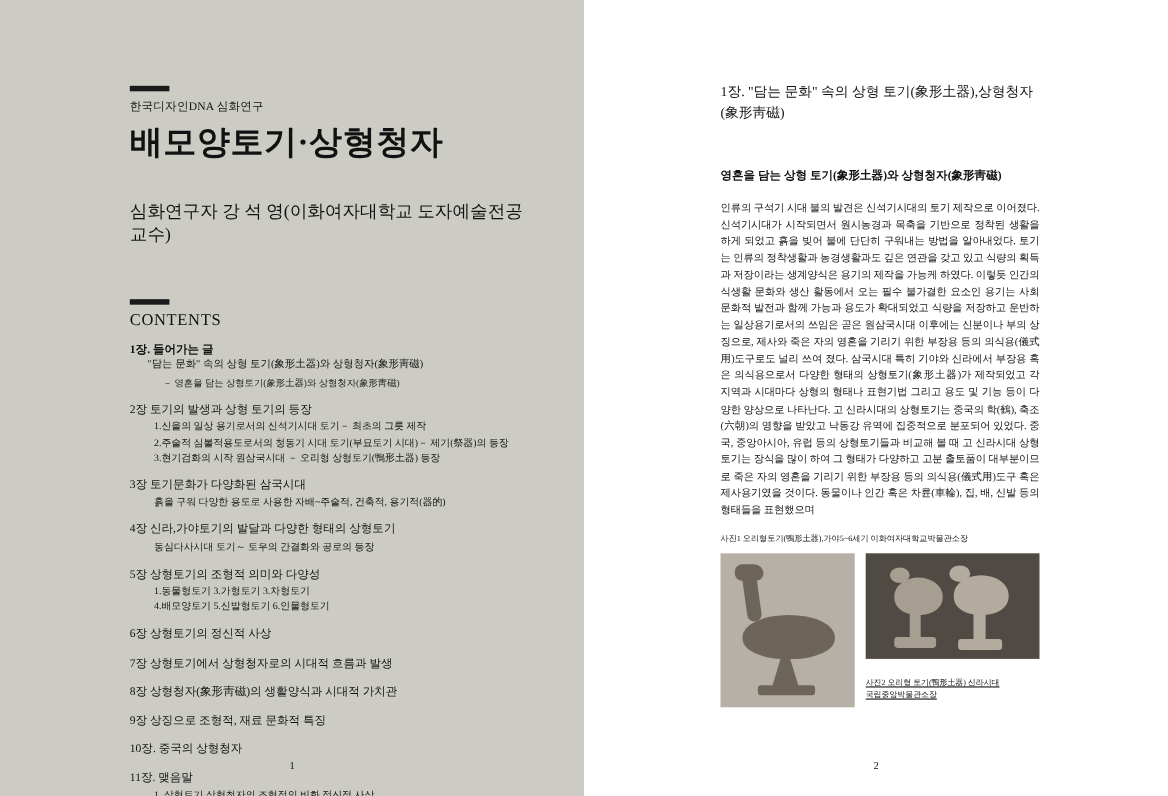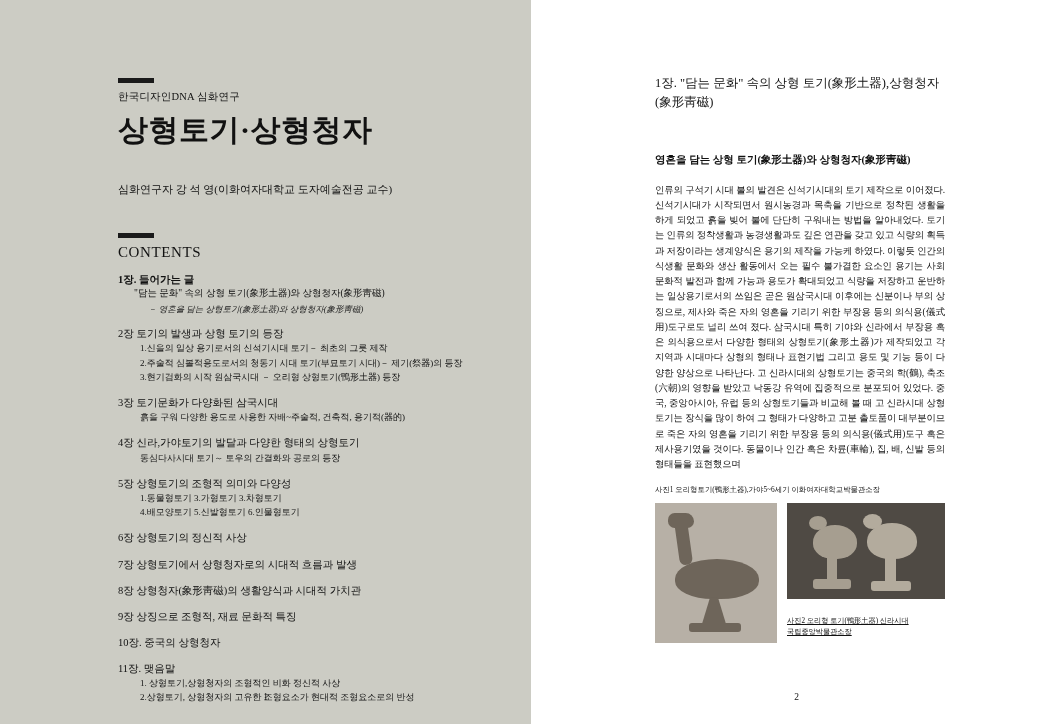--- a/index.html
+++ b/index.html
@@ -46,23 +46,23 @@
   }
   .book-title {
     font-size: 30px;
     font-weight: bold;
     letter-spacing: 0.5px;
     color: #111;
     margin: 0 0 34px 0;
     line-height: 1.15;
   }
   .author-line {
-    font-size: 11px;
-    color: #111;
-    margin-bottom: 36px;
+    font-size: 16px;
+    color: #111;
+    margin-bottom: 48px;
   }
   .rule2 {
     width: 36px;
     height: 5px;
     background: #1a1a1a;
     margin-bottom: 6px;
   }
   .contents-label {
     font-size: 15px;
     letter-spacing: 0.6px;
@@ -83,21 +83,20 @@
   .toc .sub1 {
     margin-left: 16px;
     font-size: 9.5px;
     margin-top: 2px;
   }
   .toc .sub2 {
     margin-left: 30px;
     font-size: 8.5px;
     margin-top: 4px;
     color: #222;
-    font-style: italic;
   }
   .toc .sub3 {
     margin-left: 22px;
     font-size: 9px;
     margin-top: 3px;
   }
   .folio {
     position: absolute;
     bottom: 22px;
     left: 0;
@@ -275,21 +274,21 @@
 </style>
 </head>
 <body>
 
 <div class="spread">
 
   <div class="page-left">
     <div class="left-inner">
       <div class="rule"></div>
       <div class="series-line">한국디자인DNA 심화연구</div>
-      <div class="book-title">상형토기·상형청자</div>
+      <div class="book-title">배모양토기·상형청자</div>
       <div class="author-line">심화연구자    강 석 영(이화여자대학교 도자예술전공 교수)</div>
       <div class="rule2"></div>
       <div class="contents-label">CONTENTS</div>
       <div class="toc" id="toc">
           <div class="chap">1장. 들어가는 글</div>
           <div class="sub1">"담는 문화" 속의 상형 토기(象形土器)와 상형청자(象形靑磁)</div>
           <div class="sub2">－ 영혼을 담는 상형토기(象形土器)와 상형청자(象形靑磁)</div>
           <div class="chap">2장 토기의 발생과 상형 토기의 등장</div>
           <div class="sub3">1.신을의 일상 용기로서의 신석기시대 토기－ 최초의 그릇 제작</div>
           <div class="sub3">2.주술적 심볼적용도로서의 청동기 시대 토기(부묘토기 시대)－ 제기(祭器)의 등장</div>

